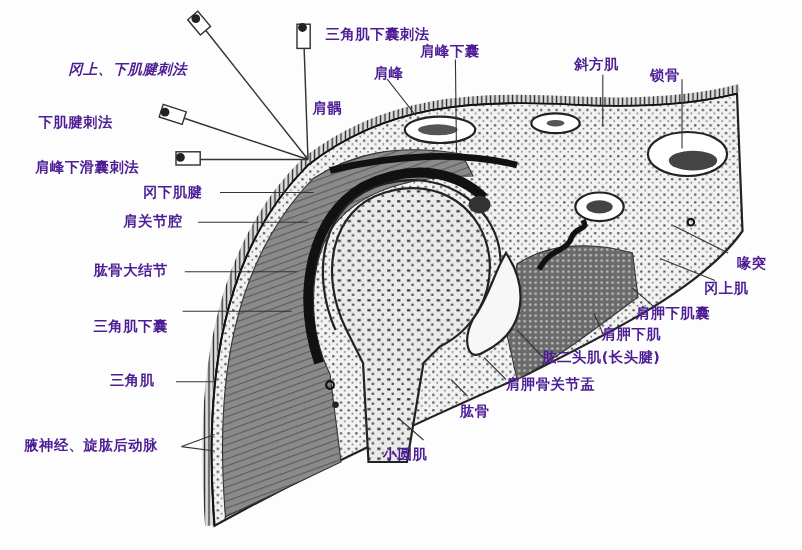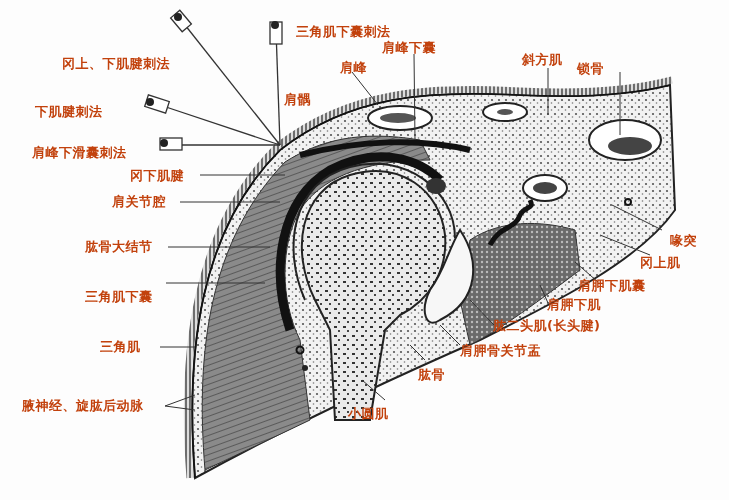--- a/index.html
+++ b/index.html
@@ -1,18 +1,18 @@
 <!DOCTYPE html>
 <html><head>
 <meta charset="utf-8">
 <style>
   html,body{margin:0;padding:0;background:#fff;}
   #stage{position:relative;width:729px;height:500px;overflow:hidden;background:#fdfdfd;font-family:"DejaVu Sans","Liberation Sans",sans-serif;}
   svg{position:absolute;left:0;top:0;}
-  .lbl{position:absolute;font-size:13px;color:#c2410c;white-space:nowrap;line-height:16px;font-weight:bold;letter-spacing:0.5px;}
+  .lbl{position:absolute;font-size:13px;color:#4c1d95;white-space:nowrap;line-height:16px;font-weight:bold;letter-spacing:0.5px;}
 </style>
 </head>
 <body>
 
 <div id="stage">
   <svg width="729" height="500" viewBox="0 0 729 500">
     <defs>
       <pattern id="muscle" width="6" height="6" patternUnits="userSpaceOnUse" patternTransform="rotate(70)">
         <rect width="6" height="6" fill="#8a8a8a"></rect>
         <line x1="0" y1="0" x2="0" y2="6" stroke="#5a5a5a" stroke-width="2"></line>
@@ -107,37 +107,37 @@
       <line x1="650" y1="255" x2="600" y2="235"></line>
       <line x1="598" y1="282" x2="575" y2="262"></line>
       <line x1="548" y1="303" x2="540" y2="285"></line>
       <line x1="494" y1="325" x2="470" y2="300"></line>
       <line x1="460" y1="345" x2="440" y2="325"></line>
       <line x1="425" y1="360" x2="410" y2="345"></line>
       <line x1="385" y1="400" x2="362" y2="380"></line>
     </g>
   </svg>
 
-  <span class="lbl" style="left:62px;top:56px;">冈上、下肌腱刺法</span>
+  <span class="lbl" style="left:62px;top:56px;font-style:italic;">冈上、下肌腱刺法</span>
   <span class="lbl" style="left:296px;top:24px;">三角肌下囊刺法</span>
   <span class="lbl" style="left:35px;top:104px;">下肌腱刺法</span>
   <span class="lbl" style="left:32px;top:145px;">肩峰下滑囊刺法</span>
 
   <span class="lbl" style="left:130px;top:168px;text-align:right;">冈下肌腱</span>
   <span class="lbl" style="left:112px;top:194px;">肩关节腔</span>
   <span class="lbl" style="left:85px;top:239px;">肱骨大结节</span>
   <span class="lbl" style="left:85px;top:290px;font-family:Liberation Mono, monospace;">三角肌下囊</span>
   <span class="lbl" style="left:100px;top:339px;">三角肌</span>
   <span class="lbl" style="left:22px;top:398px;">腋神经、旋肱后动脉</span>
 
   <span class="lbl" style="left:284px;top:92px;">肩髃</span>
   <span class="lbl" style="left:340px;top:60px;">肩峰</span>
   <span class="lbl" style="left:382px;top:40px;">肩峰下囊</span>
   <span class="lbl" style="left:522px;top:52px;">斜方肌</span>
-  <span class="lbl" style="left:577px;top:62px;font-family:Liberation Mono, monospace;">锁骨</span>
+  <span class="lbl" style="left:591px;top:62px;">锁骨</span>
 
   <span class="lbl" style="left:670px;top:233px;">喙突</span>
   <span class="lbl" style="left:640px;top:255px;">冈上肌</span>
   <span class="lbl" style="left:578px;top:278px;">肩胛下肌囊</span>
   <span class="lbl" style="left:547px;top:297px;">肩胛下肌</span>
   <span class="lbl" style="left:493px;top:318px;">肱二头肌(长头腱)</span>
   <span class="lbl" style="left:460px;top:343px;">肩胛骨关节盂</span>
 
   <span class="lbl" style="left:418px;top:367px;">肱骨</span>
   <span class="lbl" style="left:348px;top:406px;">小圆肌</span>

